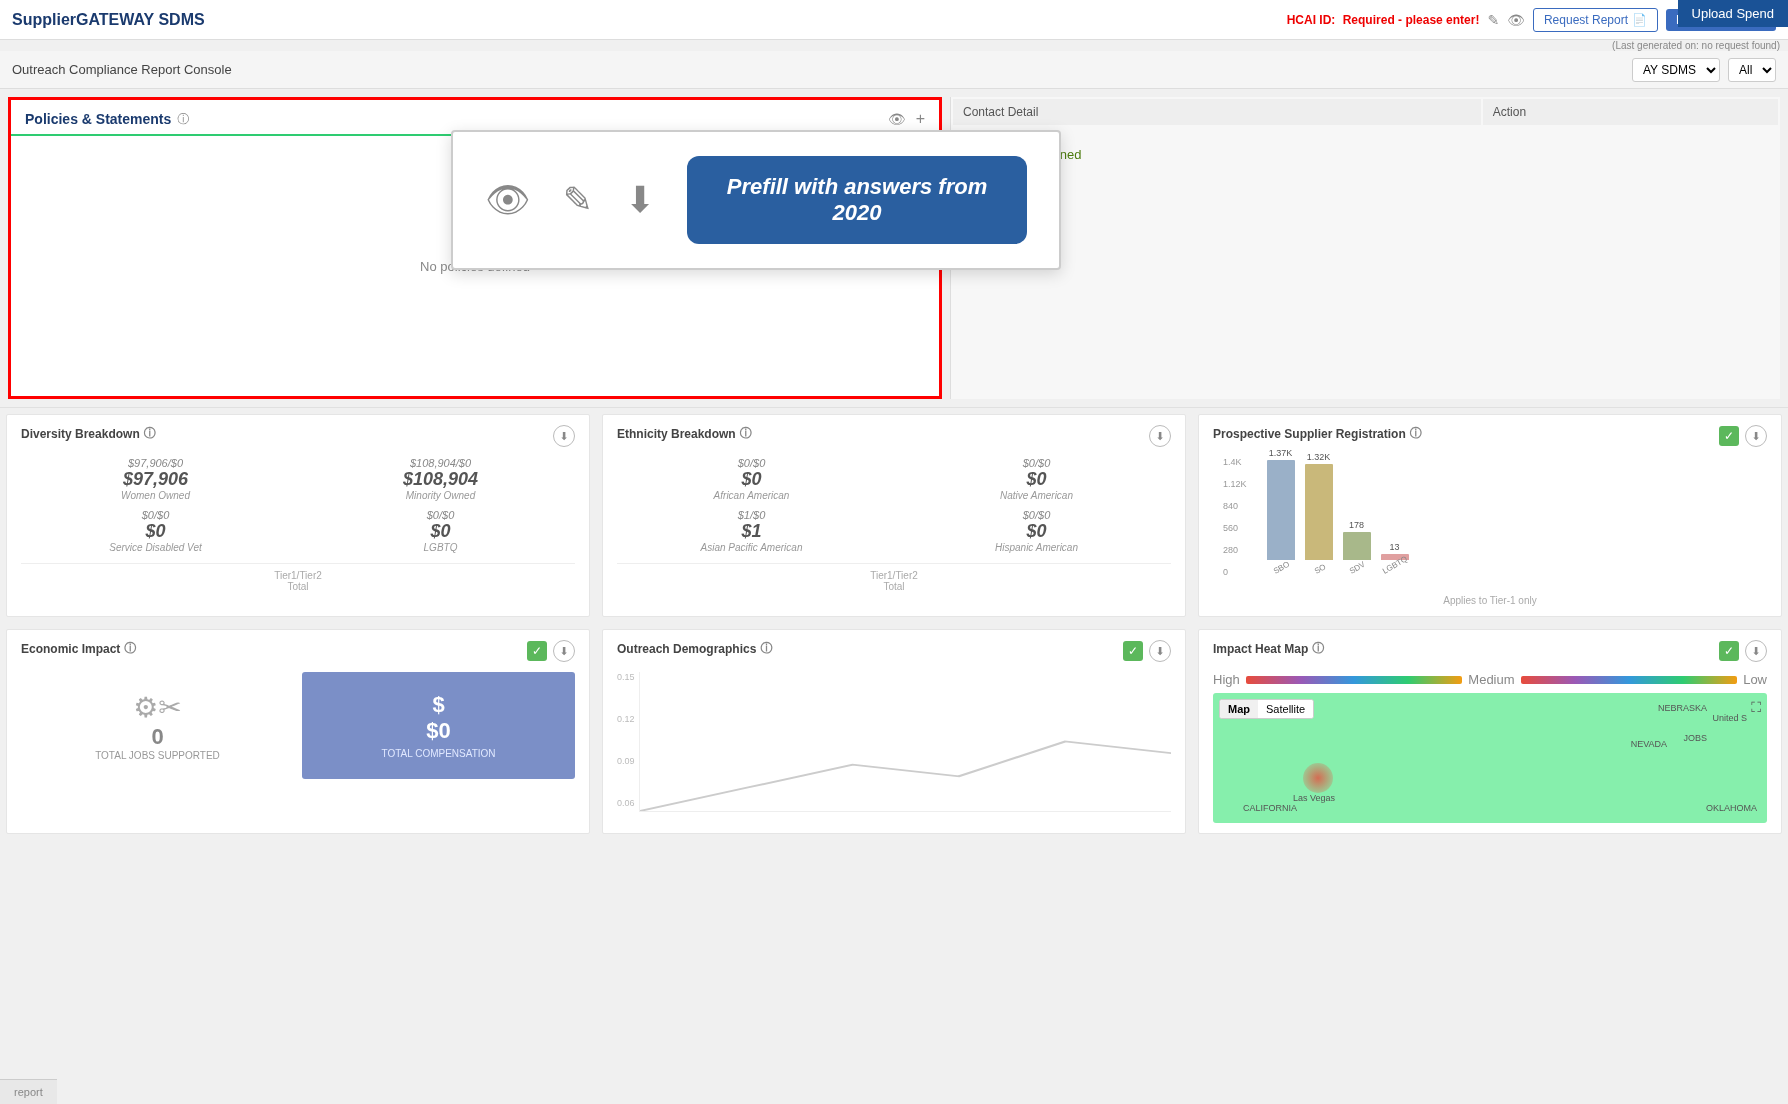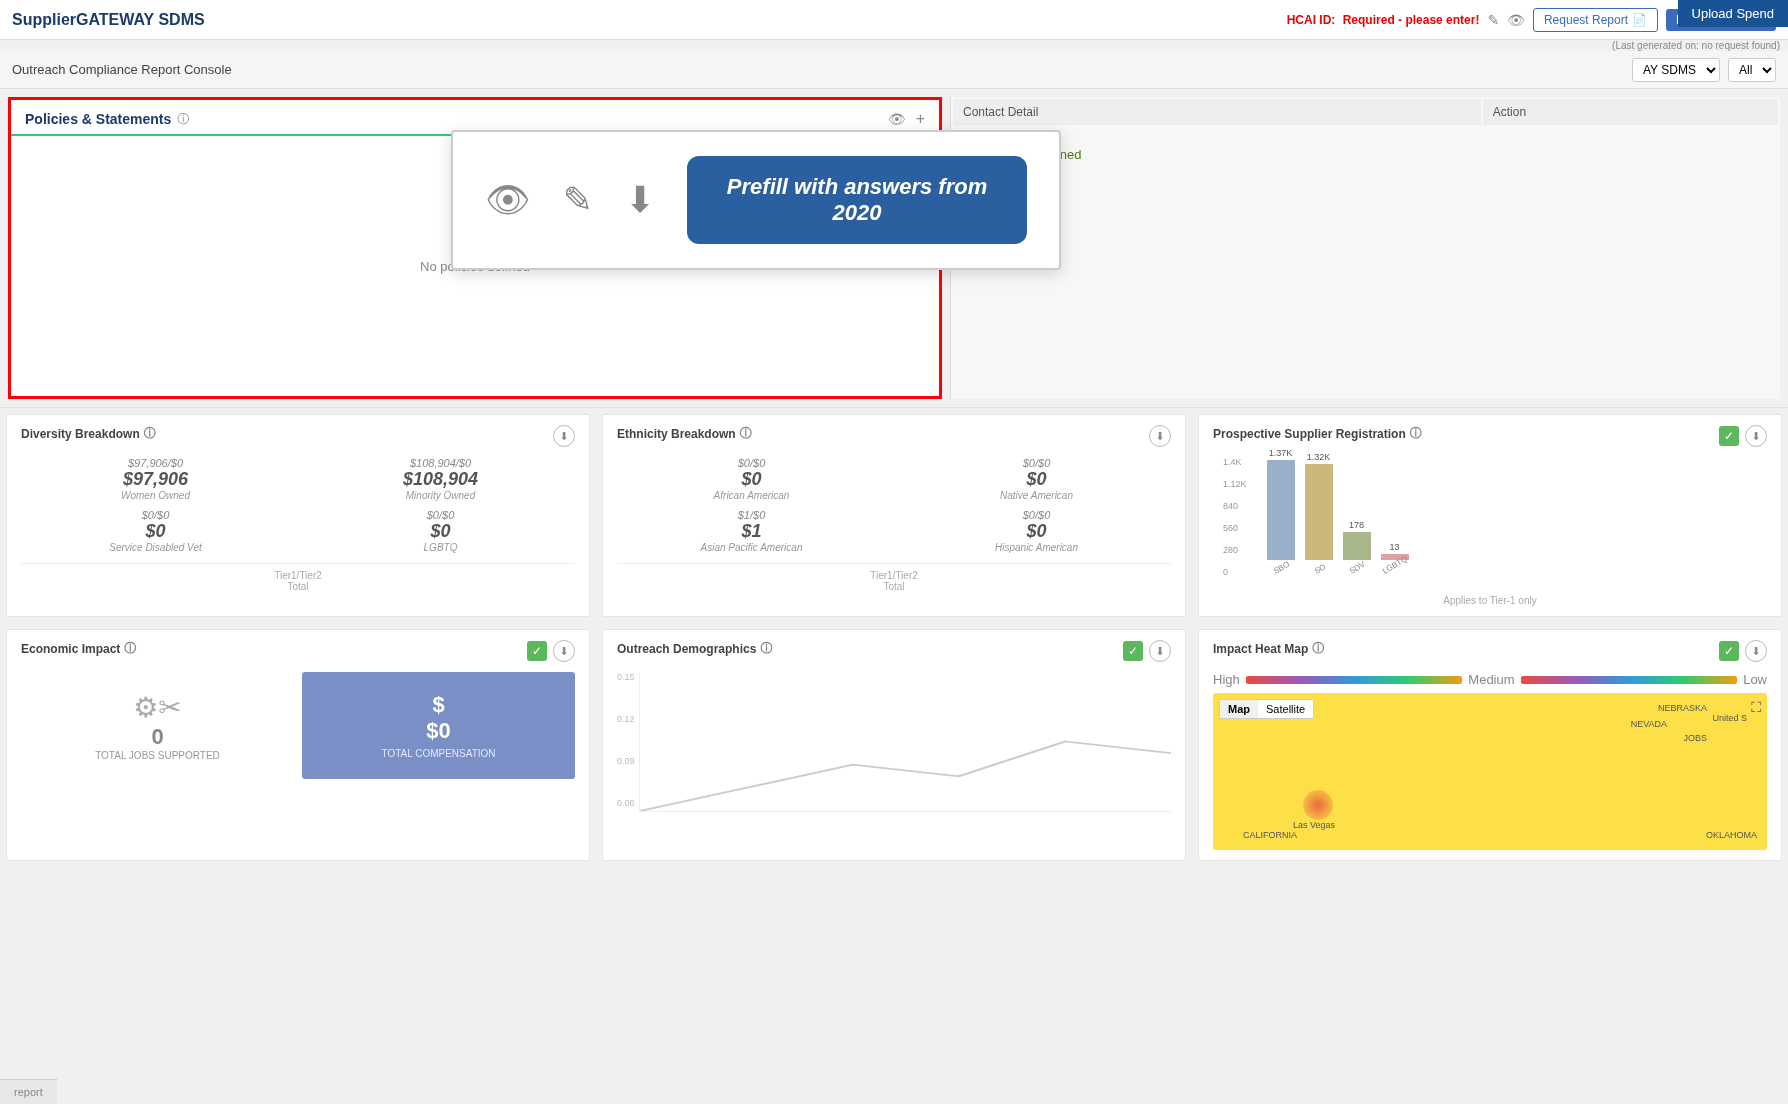--- a/index.html
+++ b/index.html
@@ -352,23 +352,23 @@
       font-size: 13px;
       color: #888;
     }
     .legend-bar {
       height: 8px;
       flex: 1;
       background: linear-gradient(to right, #e74c3c, #9b59b6, #3498db, #2ecc71, #f39c12);
       border-radius: 2px;
     }
     .map-area {
-      background: #fde047;
+      background: #86efac;
       border-radius: 3px;
-      height: 157px;
+      height: 130px;
       position: relative;
       overflow: hidden;
     }
     .map-btn-group {
       position: absolute;
       top: 6px;
       left: 6px;
       display: flex;
       background: #fff;
       border: 1px solid #ccc;
@@ -695,21 +695,21 @@
         <span>Low</span>
       </div>
       <div class="map-area">
         <div class="map-btn-group">
           <button class="map-btn active">Map</button>
           <button class="map-btn">Satellite</button>
         </div>
         <span class="map-expand">⛶</span>
 
         <span class="map-label" style="top:10px; right:60px;">NEBRASKA</span>
-        <span class="map-label" style="top:26px; right:100px;">NEVADA</span>
+        <span class="map-label" style="top:46px; right:100px;">NEVADA</span>
         <span class="map-label" style="top:40px; right:60px;">JOBS</span>
         <span class="map-label" style="top:20px; right:20px;">United S</span>
         <span class="map-label" style="bottom:20px; left:80px;">Las Vegas</span>
         <span class="map-label" style="bottom:10px; left:30px;">CALIFORNIA</span>
         <span class="map-label" style="bottom:10px; right:10px;">OKLAHOMA</span>
 
         <div class="heatspot" style="bottom:30px; left:90px;"></div>
       </div>
     </div>
 

